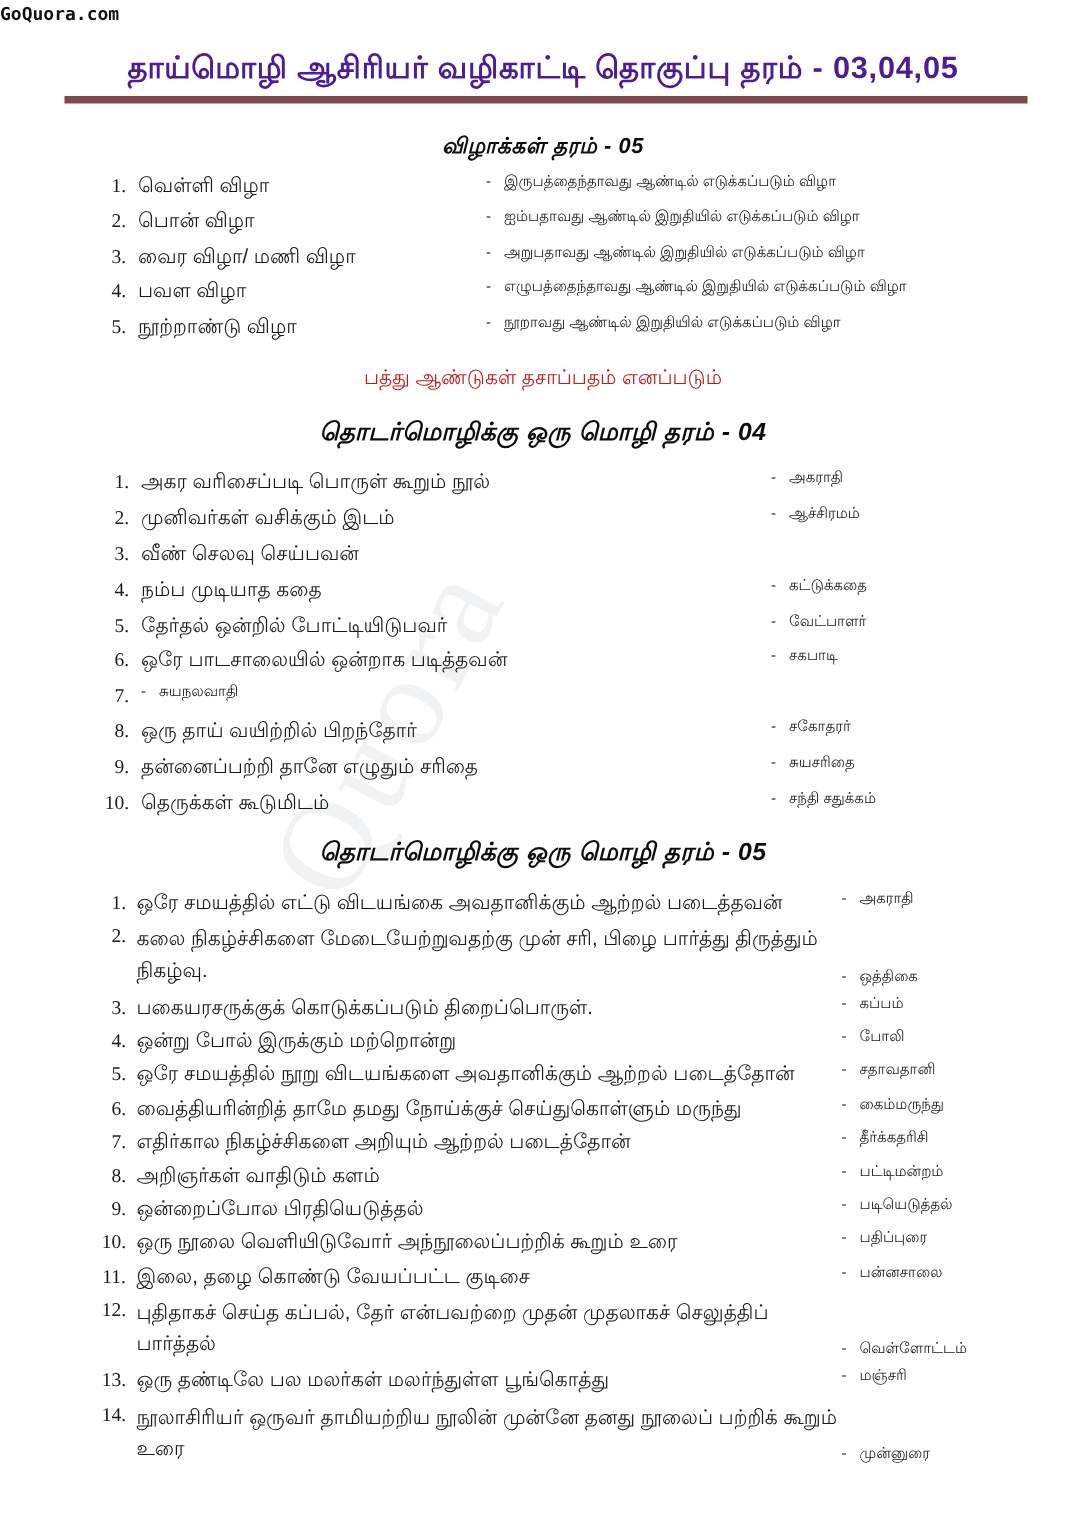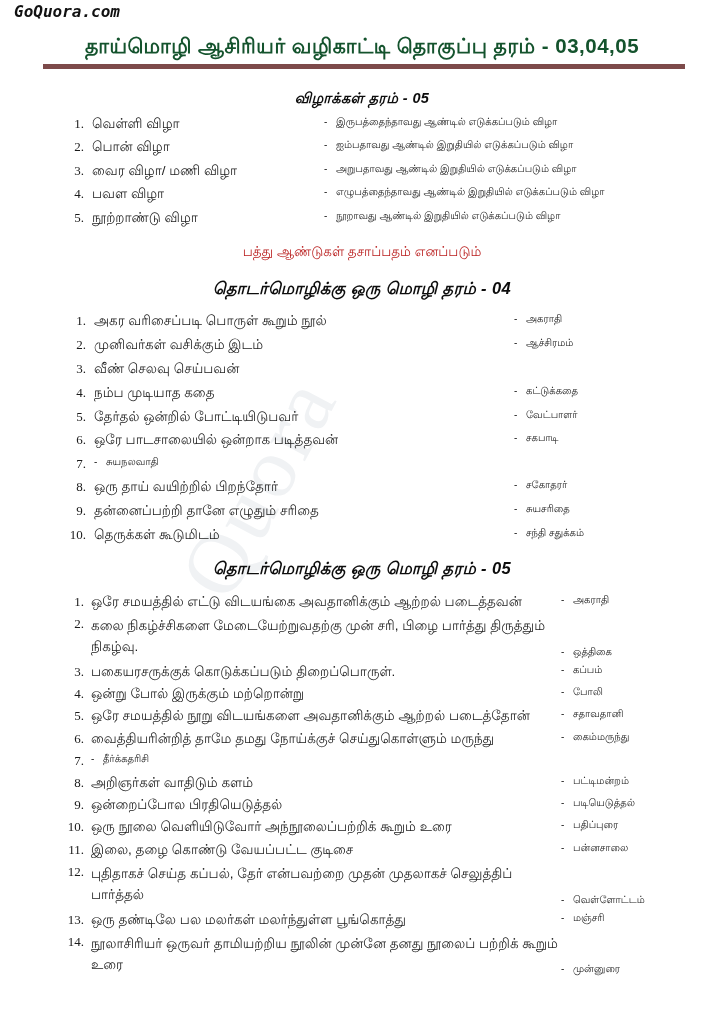--- a/index.html
+++ b/index.html
@@ -37,47 +37,46 @@
     transform: rotate(-62deg);
     transform-origin: 50% 50%;
     white-space: nowrap;
     line-height: 1;
     user-select: none;
   }
 
   
   .logo {
     position: absolute;
-    left: 14px;
+    left: 0;
     top: 2px;
     z-index: 5;
     font-family: "DejaVu Sans Mono", "Liberation Mono", monospace;
-    font-size: 16px;
+    font-size: 12px;
     font-weight: bold;
     color: #111111;
     letter-spacing: 0px;
     white-space: nowrap;
-    font-style: italic;
   }
 
   
   .title-wrap {
     position: absolute;
     left: 0;
     top: 34px;
     width: 724px;
     z-index: 2;
     text-align: center;
   }
   .doc-title {
     display: inline-block;
     font-family: "Liberation Sans", "DejaVu Sans", sans-serif;
     font-size: 20.5px;
     font-weight: bold;
-    color: #14532d;
+    color: #4c1d95;
     letter-spacing: 0.5px;
     white-space: nowrap;
     line-height: 1.15;
   }
   .title-rule {
     position: absolute;
     left: 43px;
     top: 64px;
     width: 642px;
     height: 5px;
@@ -298,20 +297,21 @@
         <span class="term">ஒரே சமயத்தில் நூறு விடயங்களை அவதானிக்கும் ஆற்றல் படைத்தோன்</span>
         <span class="ans"><span class="dash">-</span><span>சதாவதானி</span></span>
       </div>
       <div class="row">
         <span class="num">6.</span>
         <span class="term">வைத்தியரின்றித் தாமே தமது நோய்க்குச் செய்துகொள்ளும் மருந்து</span>
         <span class="ans"><span class="dash">-</span><span>கைம்மருந்து</span></span>
       </div>
       <div class="row">
         <span class="num">7.</span>
+        <span class="term">எதிர்கால நிகழ்ச்சிகளை அறியும் ஆற்றல் படைத்தோன்</span>
         <span class="ans"><span class="dash">-</span><span>தீர்க்கதரிசி</span></span>
       </div>
       <div class="row">
         <span class="num">8.</span>
         <span class="term">அறிஞர்கள் வாதிடும் களம்</span>
         <span class="ans"><span class="dash">-</span><span>பட்டிமன்றம்</span></span>
       </div>
       <div class="row">
         <span class="num">9.</span>
         <span class="term">ஒன்றைப்போல பிரதியெடுத்தல்</span>

